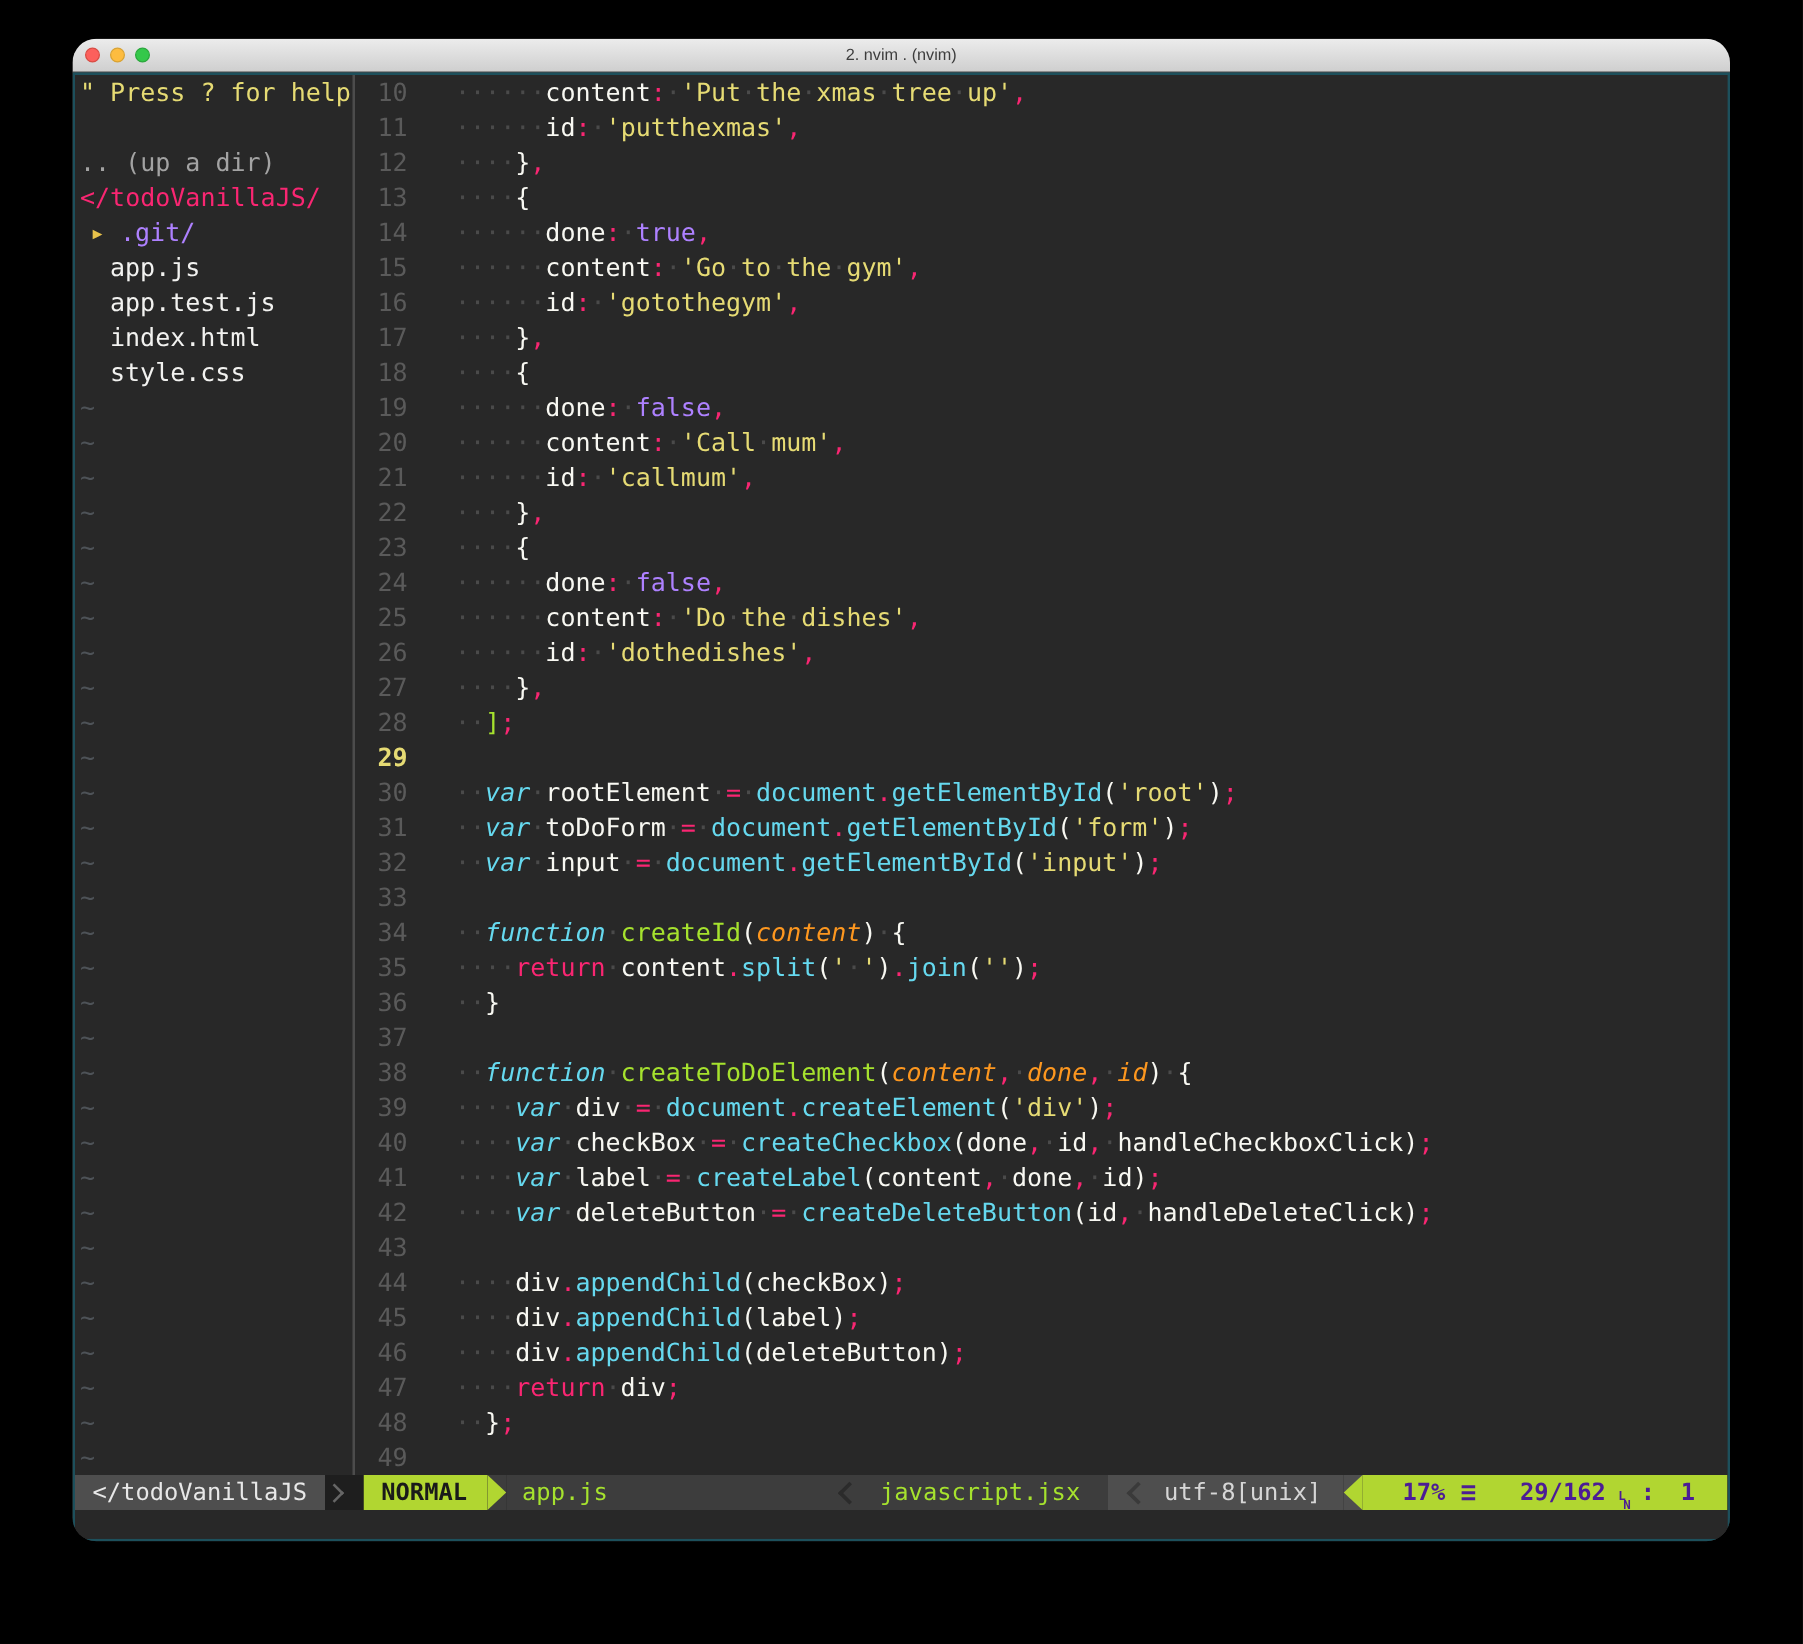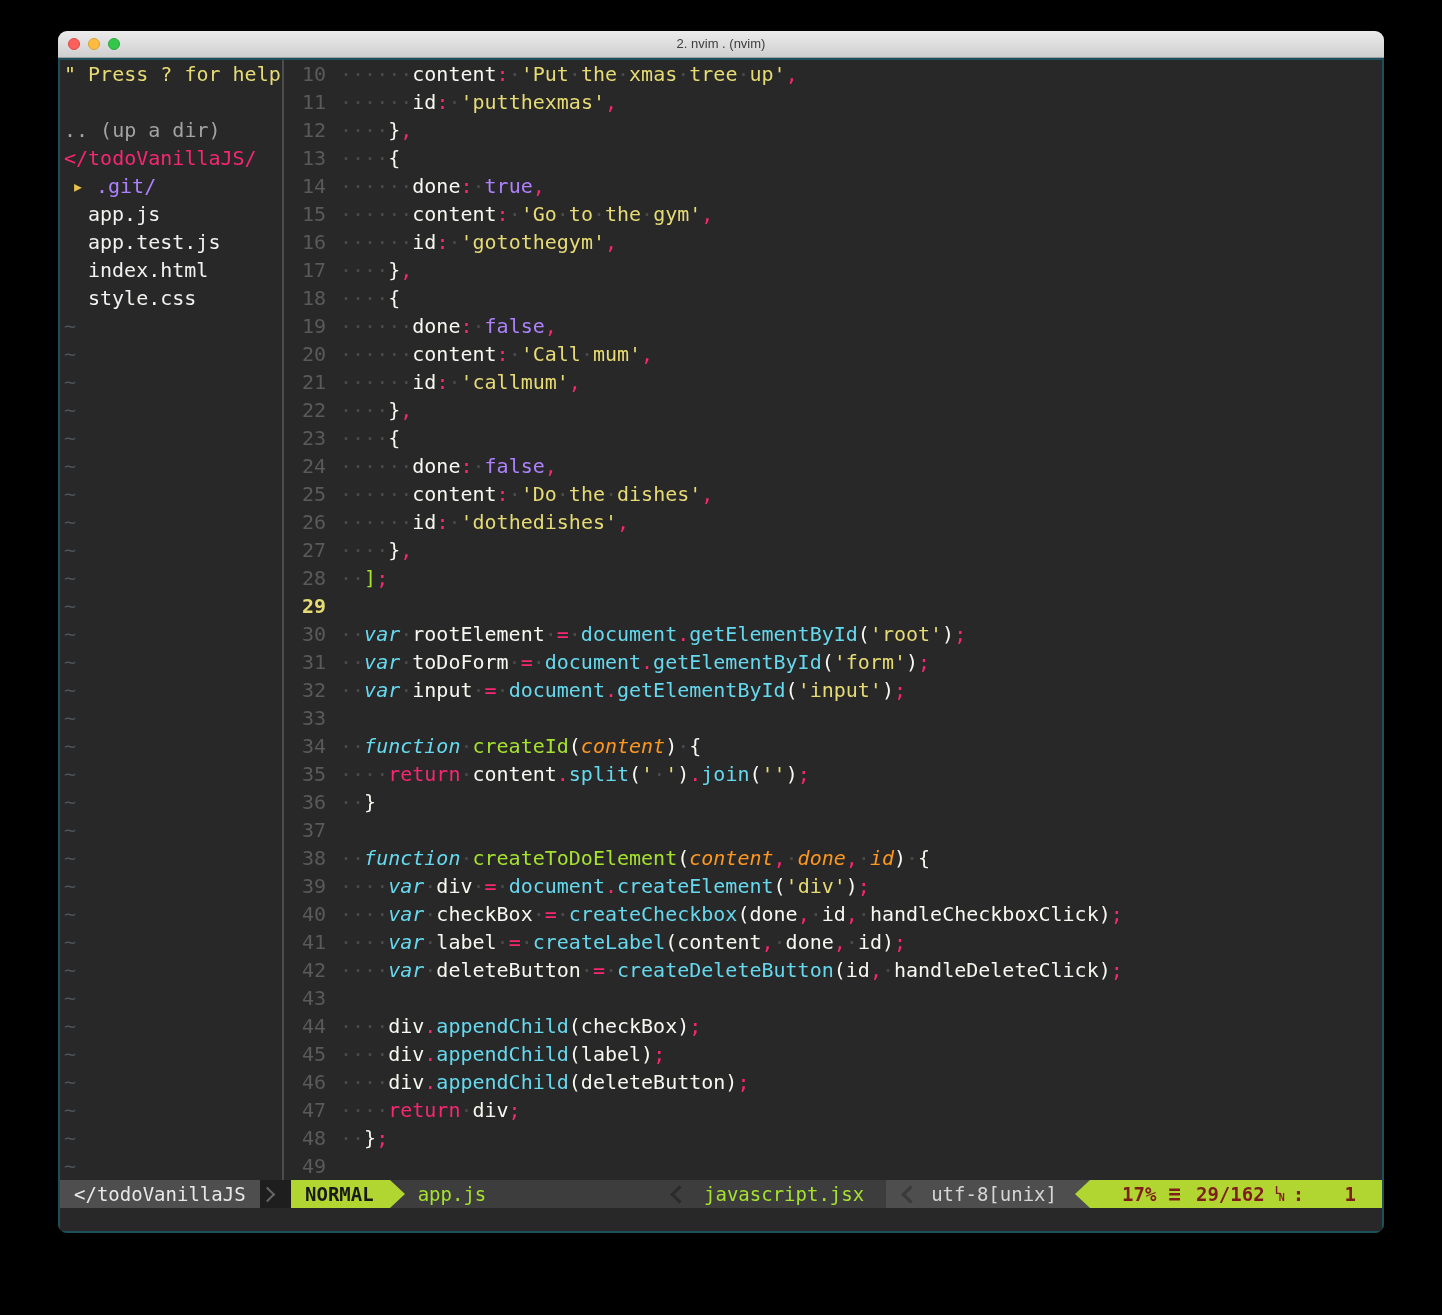--- a/index.html
+++ b/index.html
@@ -1,20 +1,20 @@
 <!DOCTYPE html>
 <html><head>
 <meta charset="utf-8">
 <style>
   html,body{margin:0;padding:0;background:#000;}
   body{width:1442px;height:1315px;position:relative;overflow:hidden;
        font-family:"DejaVu Sans Mono",monospace;}
 
   .window{position:absolute;left:58px;top:31px;width:1326px;height:1202px;
-          border-radius:9px;overflow:hidden;background:#282828;
+          border-radius:19px;overflow:hidden;background:#282828;
           box-shadow:0 22px 60px rgba(0,0,0,.8);}
 
   
   .titlebar{height:26px;background:linear-gradient(#ececec,#cfcfcf);
             border-bottom:1px solid #9f9f9f;position:relative;}
   .traffic{position:absolute;left:10px;top:7px;display:flex;gap:8px;}
   .tl{width:12px;height:12px;border-radius:50%;display:inline-block;}
   .tl.red{background:#fc605c;border:1px solid #d94c44;box-sizing:border-box;}
   .tl.yellow{background:#fdbc40;border:1px solid #d9a334;box-sizing:border-box;}
   .tl.green{background:#34c84a;border:1px solid #2aa83c;box-sizing:border-box;}
@@ -37,21 +37,21 @@
   .c-dir{color:#ae81ff;padding-left:12px;}
   .c-file{color:#f2f2f0;}
   .c-tilde{color:#4e5358;}
   .tree-arrow{color:#e8c24a;display:inline-block;width:24px;}
   .tree-indent{display:inline-block;width:24px;}
 
   .vdivider{width:4px;flex:0 0 auto;background:#282828;border-left:2px solid #4c4c4c;box-sizing:border-box;}
 
   
   .editor{flex:1;overflow:hidden;background:#282828;padding-left:4px;}
-  .eline{height:28px;display:flex;white-space:pre;}
+  .eline{height:28px;display:flex;white-space:pre;gap:24px;}
   .lnum{flex:0 0 36px;text-align:right;color:#5a5a5a;}
   .lnum.cur{color:#e6db74;font-weight:bold;}
   .ltxt{margin-left:14px;}
   .tok-ws{color:#4a4a4a;}
   .tok-fg{color:#f8f8f2;}
   .tok-pink{color:#f92672;}
   .tok-str{color:#e6db74;}
   .tok-const{color:#ae81ff;}
   .tok-kw{color:#66d9ef;font-style:italic;}
   .tok-call{color:#66d9ef;}
@@ -73,25 +73,25 @@
   .st-main{flex:1;background:#3d3d3d;display:flex;align-items:center;line-height:28px;min-width:0;}
   .st-file{color:#a6e22e;margin-left:13px;}
   .spacer{flex:1;}
   .chev-l{width:10px;height:10px;border-left:3px solid #2b2b2b;border-bottom:3px solid #2b2b2b;
           transform:rotate(45deg);flex:0 0 auto;}
   .st-ft{color:#a6e22e;margin:0 22px 0 18px;}
   .st-enc{background:#4e4e4e;color:#d6d6d6;line-height:28px;padding:0 18px;flex:0 0 auto;display:flex;align-items:center;gap:14px;}
   .st-enc .chev-l{border-color:#3a3a3a;}
   .pl-left{width:0;height:0;border-top:14px solid transparent;border-bottom:14px solid transparent;
            border-right:15px solid #b1d631;background:#4e4e4e;flex:0 0 auto;}
-  .st-pos{background:#b1d631;color:#7f1d1d;font-weight:bold;flex:0 0 auto;width:292px;
-          display:flex;align-items:center;padding:0 14px;box-sizing:border-box;}
+  .st-pos{background:#b1d631;color:#4c1d95;font-weight:bold;flex:0 0 auto;width:292px;
+          display:flex;align-items:flex-end;padding:0 14px;box-sizing:border-box;}
   .st-pos .pct{margin-left:18px;}
   .st-pos .lines-ic{margin-left:12px;font-size:21px;}
-  .st-pos .pos{margin-left:15px;}
+  .st-pos .pos{margin-left:35px;}
   .lnglyph{display:inline-flex;flex-direction:column;align-items:flex-start;
            margin-left:10px;font-size:10px;line-height:7px;font-weight:bold;}
   .lnglyph .n{margin-left:4px;}
   .st-pos .colon{margin-left:8px;}
   .st-pos .colnum{margin-left:auto;margin-right:12px;}
 
   .cmdline{flex:1;background:#282828;}
 </style>
 </head>
 <body>

